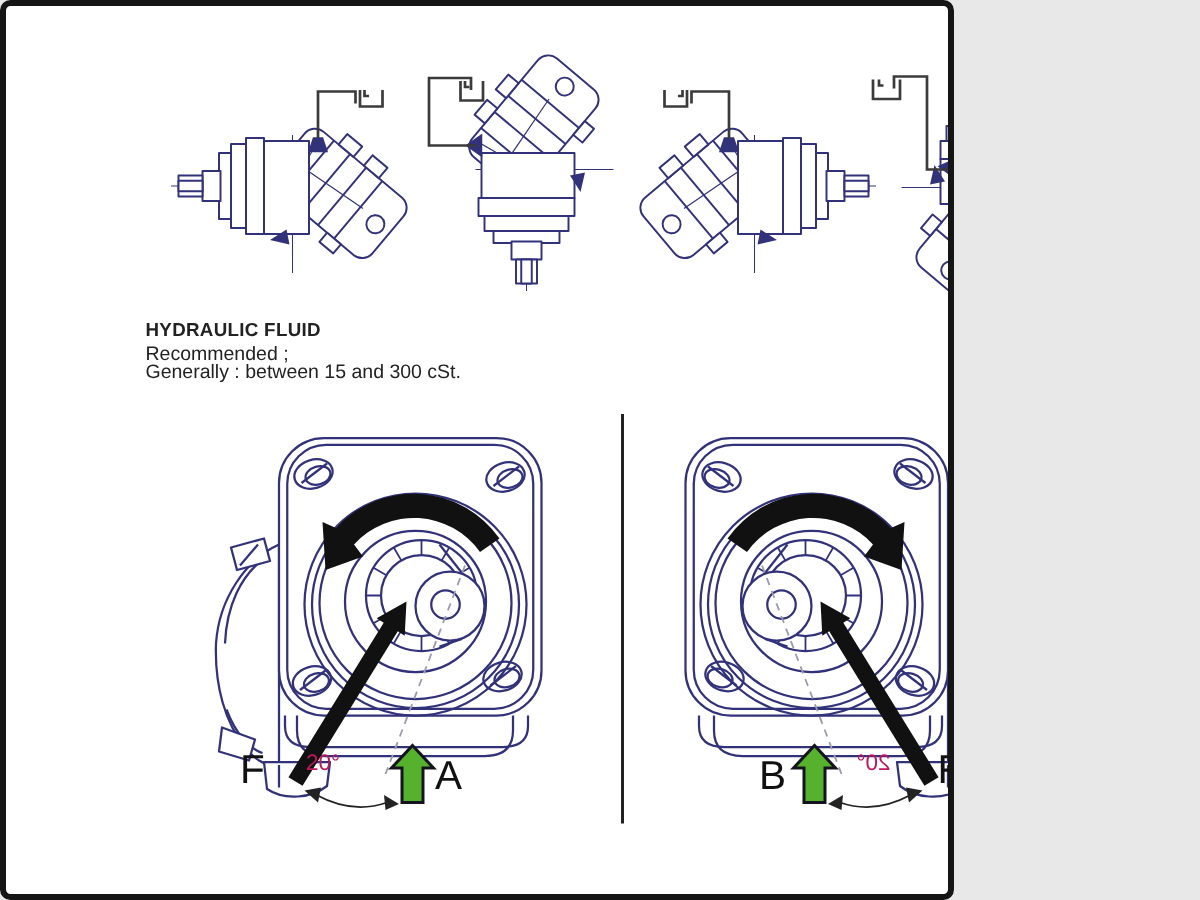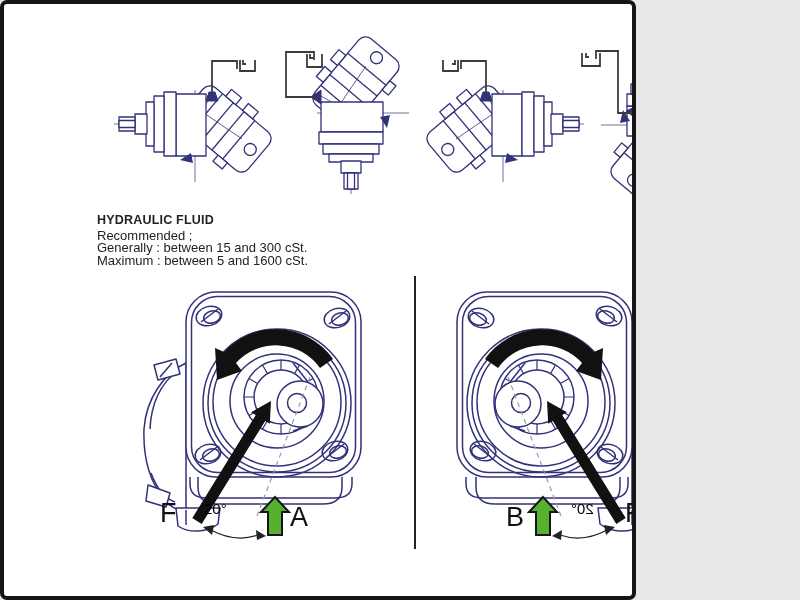--- a/index.html
+++ b/index.html
@@ -7,21 +7,21 @@
     position:relative;width:636px;height:600px;box-sizing:border-box;
     background:#ffffff;border:4px solid #151515;border-radius:7px;
     font-family:Liberation Sans, sans-serif;color:#222;overflow:hidden;
   }
   .fig{position:absolute;}
   .fluid-block{position:absolute;left:93px;top:210px;line-height:12.5px;}
   .fluid-title{font-size:12.5px;font-weight:bold;margin:0 0 3px 0;letter-spacing:.2px;}
   .fluid-line{font-size:13px;margin:0;}
   .divider{position:absolute;left:410px;top:272px;width:2px;height:273px;background:#222;}
   .big-letter{position:absolute;font-size:27px;color:#111;line-height:1;}
-  .angle-label{position:absolute;font-size:15px;color:#000000;line-height:1;}
+  .angle-label{position:absolute;font-size:15px;color:#be185d;line-height:1;}
   .mirrored{display:inline-block;transform:scaleX(-1);}
   svg{display:block;}
 </style>
 </head>
 <body>
 
 <div class="page">
 
   <div class="fig" style="left:90px;top:10px;">
     <svg width="180" height="180" viewBox="0 0 180 180">
@@ -94,21 +94,20 @@
         <path d="M8,39 V52 H26 V39"></path>
         <path d="M12,39 V43 H15"></path>
       </g>
     </svg>
   </div>
 
   <div class="fluid-block">
     <p class="fluid-title">HYDRAULIC FLUID</p>
     <p class="fluid-line">Recommended ;</p>
     <p class="fluid-line">Generally : between 15 and 300 cSt.</p>
-    <p class="fluid-line">Maximum : between 5 and 1600 cSt.</p>
   </div>
 
   <div class="divider"></div>
 
   <div class="fig" style="left:120px;top:275px;width:260px;height:265px;">
     <svg width="260" height="265" viewBox="0 0 260 265">
       <defs>
         <g id="frontView">
           <g stroke="#32327a" stroke-width="1.5" fill="#ffffff" stroke-linejoin="round">
 

